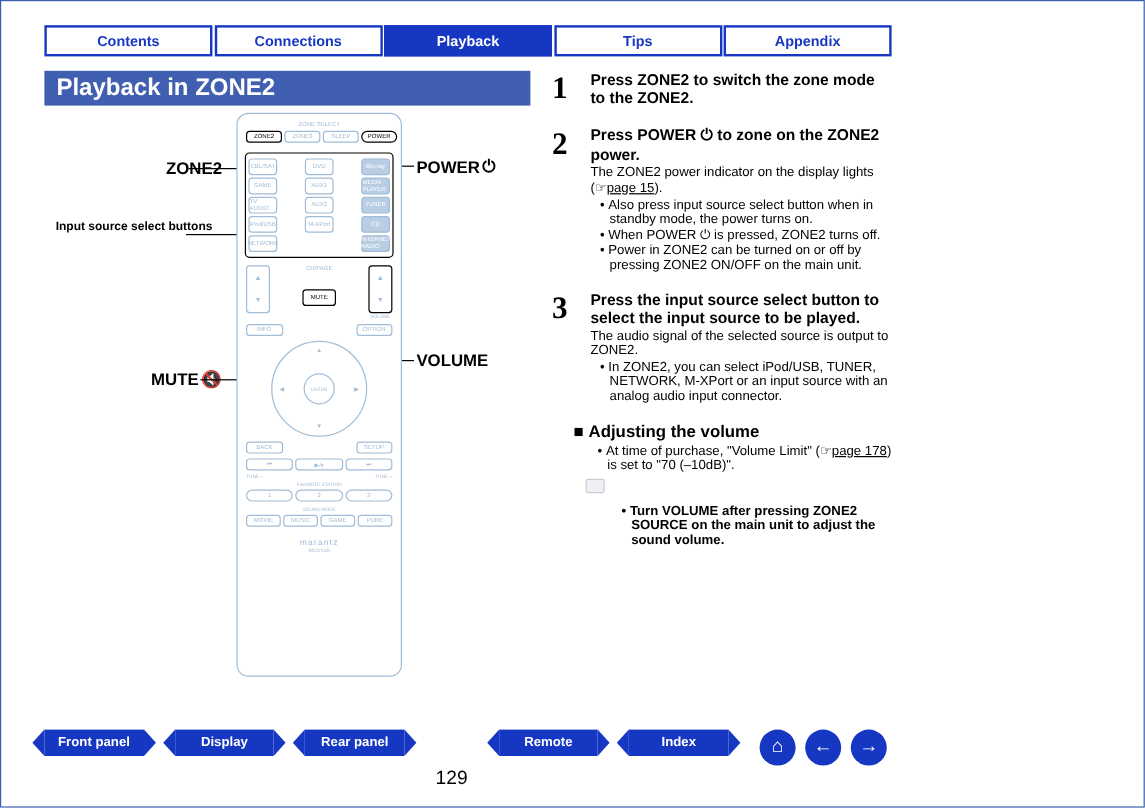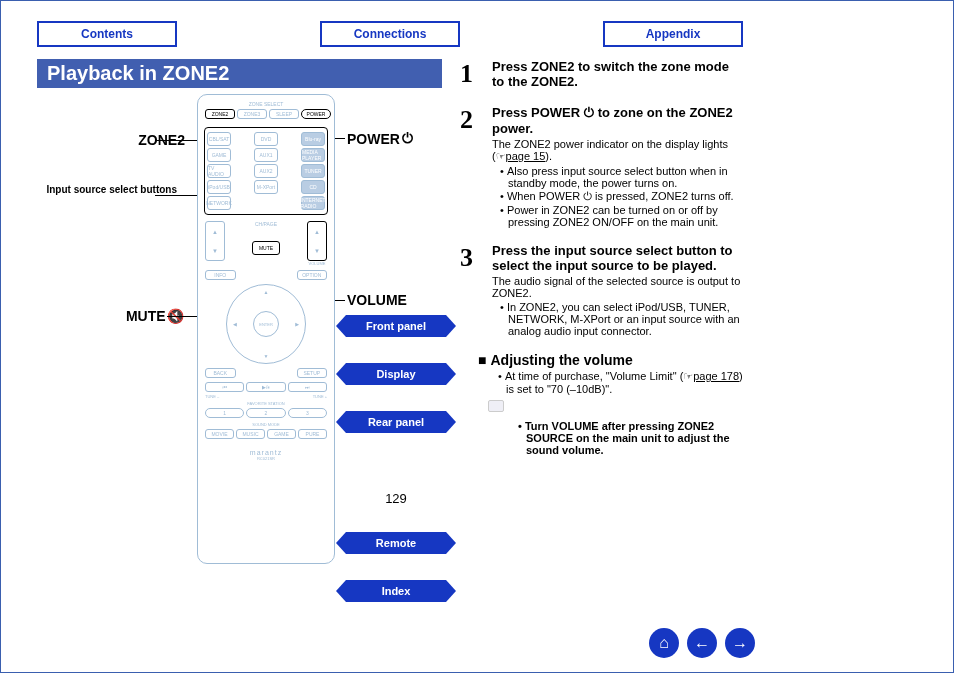--- a/index.html
+++ b/index.html
@@ -44,36 +44,38 @@
   .step-num { font-size:26px; font-weight:bold; font-family:"Times New Roman",serif; width:22px;}
   .step-body { flex:1; font-size:12px;}
   .step-title { font-weight:bold; font-size:13px; margin-bottom:2px;}
   .step-sub { font-size:11px; color:#000; margin-bottom:2px;}
   .bul { font-size:11px; margin-left:8px; text-indent:-8px; padding-left:8px; margin-bottom:1px;}
   .subhead { font-weight:bold; font-size:14px; margin:8px 0 2px 18px;}
   .sq-mark { font-size:14px; margin-right:4px;}
   .under { margin-left:30px; font-size:11px; }
   .note-icon { display:inline-block; width:16px;height:12px;background:#efeff6;border:1px solid #ccc; border-radius:2px; margin:4px 0 4px 28px;}
   
-  .footer { position:absolute; bottom:16px; left:36px; right:24px; display:flex; align-items:center; gap:26px;flex-direction:column;}
+  .footer { position:absolute; bottom:16px; left:36px; right:40px; display:flex; align-items:flex-start; gap:26px;}
   .fbtn { background:#1637c2; color:#fff; font-weight:bold; font-size:11px; text-align:center; width:100px; height:22px; line-height:22px; position:relative;}
   .fbtn::before, .fbtn::after { content:""; position:absolute; top:0; width:0;height:0; border-top:11px solid transparent; border-bottom:11px solid transparent;}
   .fbtn::before { left:-10px; border-right:10px solid #1637c2;}
   .fbtn::after { right:-10px; border-left:10px solid #1637c2;}
-  .pagenum { font-size:13px;margin-top:32px; }
+  .pagenum { font-size:16px;margin-top:32px; }
   .circle-btn { width:30px; height:30px; border-radius:50%; background:#1637c2; color:#fff; display:flex; align-items:center; justify-content:center; font-size:16px; font-weight:bold;}
   .link { text-decoration: underline; color:#000;}
 </style>
 </head>
 <body>
 <div class="page">
 
 <div class="tabs">
   <div class="tab">Contents</div>
   <div class="tab">Connections</div>
+  <div class="tab active">Playback</div>
+  <div class="tab">Tips</div>
   <div class="tab">Appendix</div>
 </div>
 
 <div class="cols">
 
   <div class="left">
     <div class="banner">Playback in ZONE2</div>
 
     <div class="remote-wrap">
 

